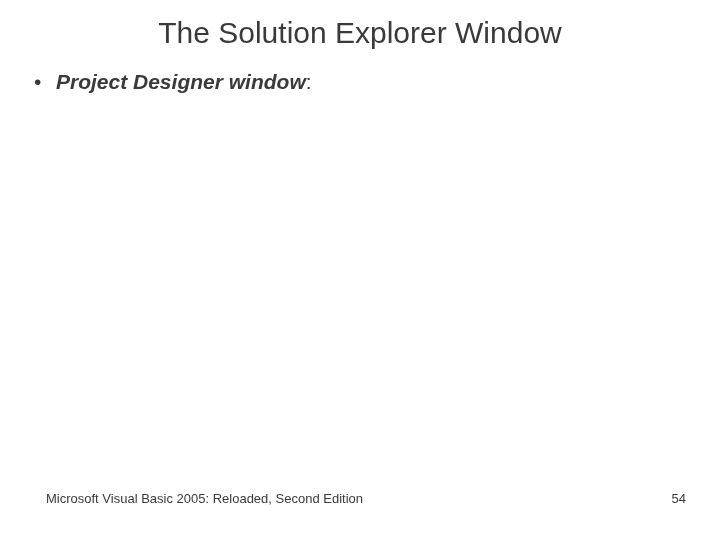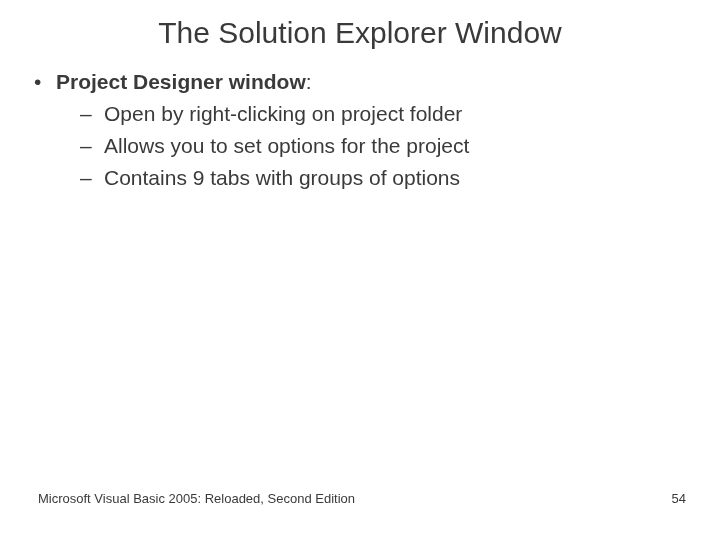--- a/index.html
+++ b/index.html
@@ -45,20 +45,21 @@
   .lvl1 > li::before {
     content: "•";
     position: absolute;
     left: 4px;
     top: 0;
     font-size: 21px;
     color: #3a3a3a;
   }
   .lead {
     font-weight: 700;
+    font-style: italic;
   }
   .lvl2 {
     list-style: none;
     padding: 0;
     margin: 6px 0 0 0;
     font-weight: 400;
   }
   .lvl2 > li {
     position: relative;
     padding-left: 48px;
@@ -68,21 +69,21 @@
   .lvl2 > li::before {
     content: "–";
     position: absolute;
     left: 24px;
     top: 0;
     font-size: 21px;
     color: #3a3a3a;
   }
   .footer {
     position: absolute;
-    left: 4px;
+    left: 12px;
     right: 0;
     bottom: 22px;
     padding: 0 34px;
     font-size: 13px;
     color: #3a3a3a;
     display: flex;
     justify-content: space-between;
     align-items: flex-end;
   }
 </style>
@@ -92,25 +93,20 @@
 <div class="slide">
 
   <div class="title">
     <span>The Solution Explorer Window</span><br>
   </div>
 
   <div class="body">
     <ul class="lvl1">
       <li>
         <span class="lead">Project Designer window</span><span>:</span>
-        <ul class="lvl2">
-          <li>Open by right-clicking on project folder</li>
-          <li>Allows you to set options for the project</li>
-          <li>Contains 9 tabs with groups of options</li>
-        </ul>
       </li>
     </ul>
   </div>
 
   <div class="footer">
     <span>Microsoft Visual Basic 2005: Reloaded, Second Edition</span>
     <span>54</span>
   </div>
 
 </div>

